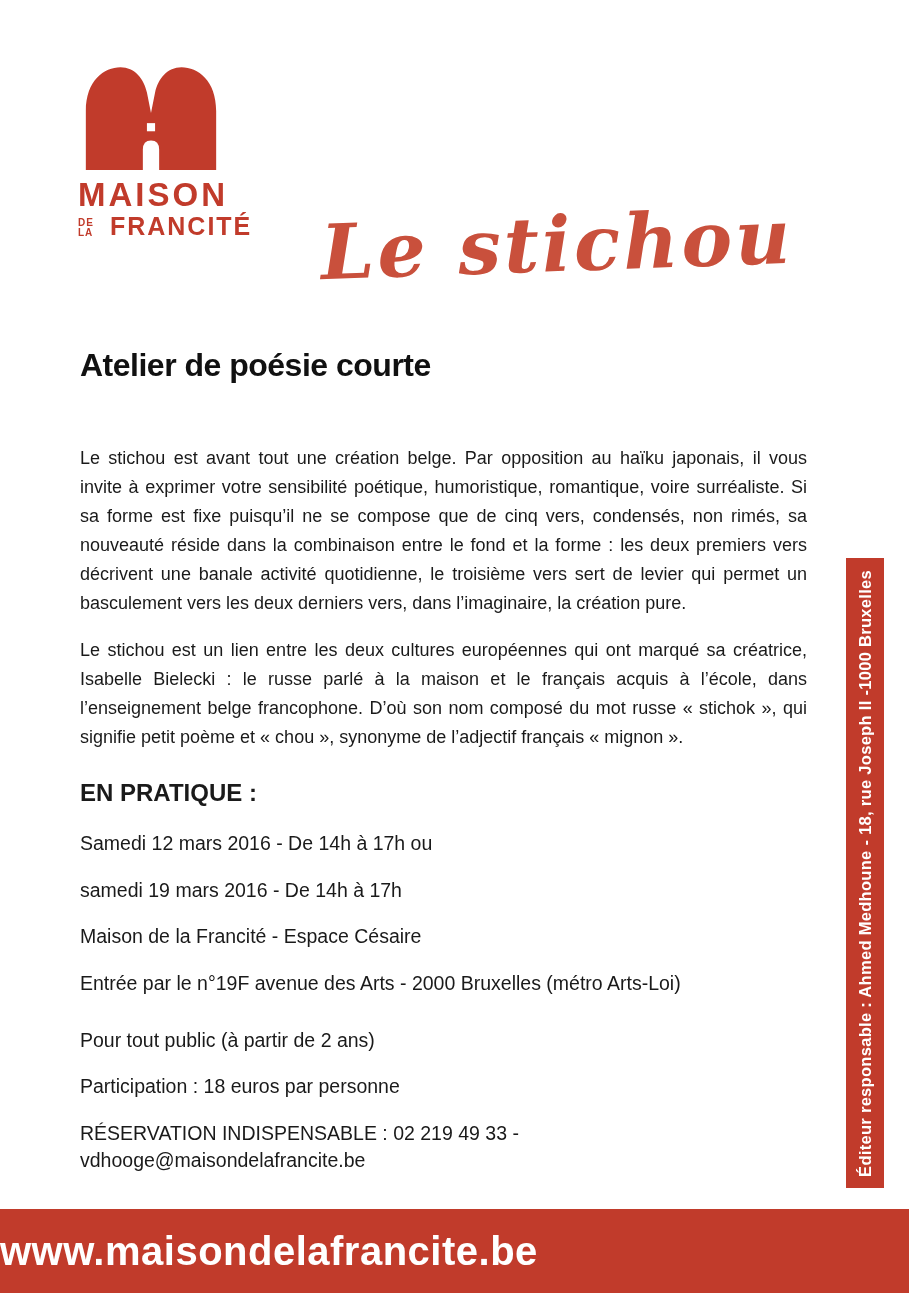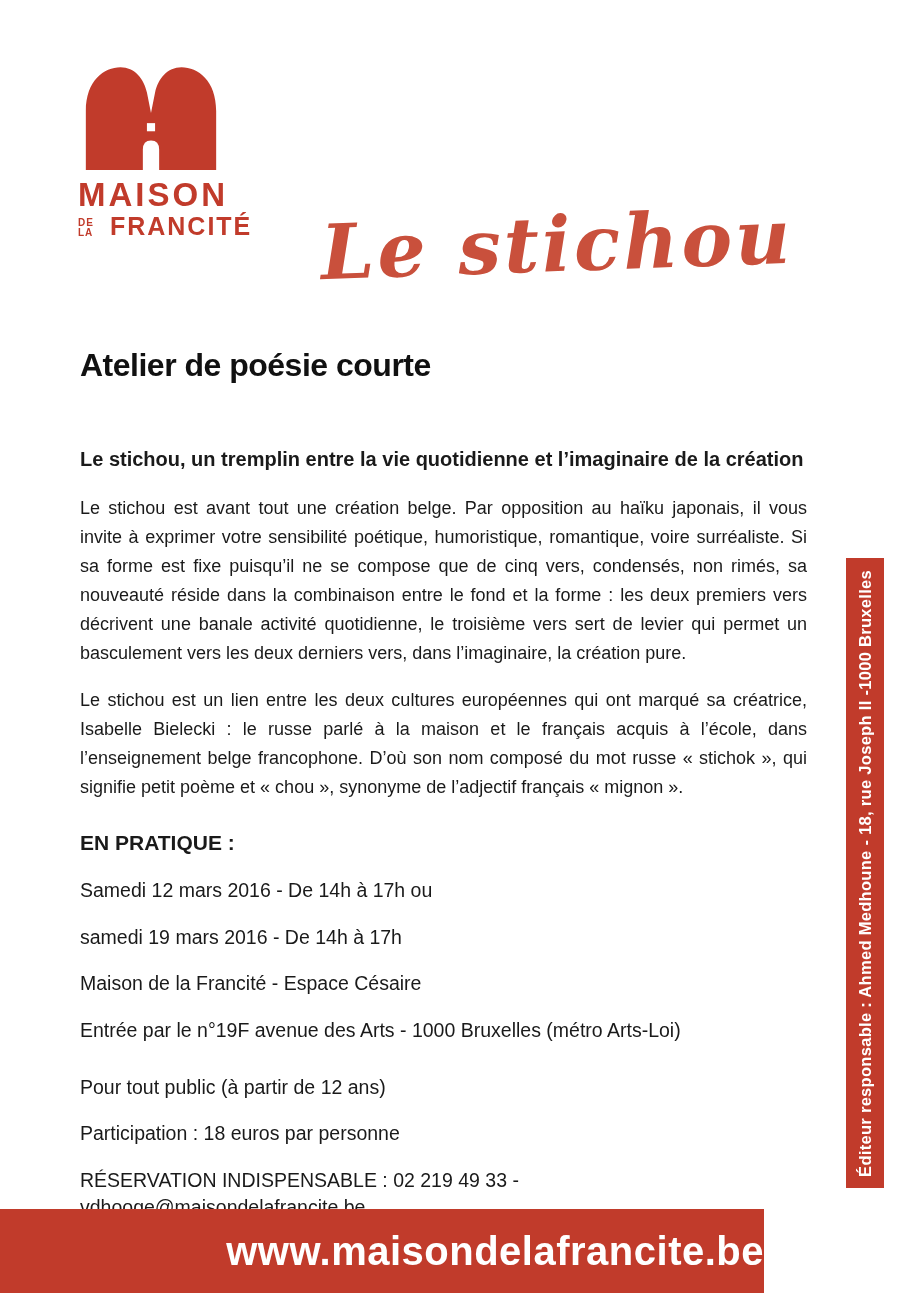--- a/index.html
+++ b/index.html
@@ -68,21 +68,21 @@
     text-align: justify;
   }
   .para {
     font-size: 18px;
     line-height: 29px;
     text-align: justify;
   }
   .para1 { margin-top: 20px; }
   .para2 { margin-top: 12px; }
 
-  .practical-heading { margin-top: 28px; font-size: 21px; font-weight: bold; line-height: 26px; }
+  .practical-heading { margin-top: 28px; font-size: 24px; font-weight: bold; line-height: 26px; }
   .line { font-size: 19.5px; line-height: 27px; }
   .bold { font-weight: normal; }
   .session1 { margin-top: 16px; }
   .session2 { margin-top: 12px; }
   .venue    { margin-top: 10px; }
   .entrance { margin-top: 4px; }
   .audience { margin-top: 30px; }
   .fee      { margin-top: 6px; }
   .reservation { margin-top: 6px; }
 
@@ -103,25 +103,25 @@
     font-size: 16.5px;
     font-weight: bold;
     white-space: nowrap;
     letter-spacing: 0.3px;
   }
 
   
   .footer {
     position: absolute;
     left: 0; bottom: 0;
-    width: 764px; height: 84px;
+    width: 909px; height: 84px;
     background: #c13b2b;
     display: flex;
     align-items: center;
-    justify-content: flex-end;
+    justify-content: flex-start;
   }
   .footer .site {
     color: #ffffff;
     font-size: 40px;
     font-weight: bold;
     letter-spacing: 0.5px;
   }
 </style>
 </head>
 <body>
@@ -144,30 +144,29 @@
       </div>
       <div class="logo-francite">FRANCITÉ</div>
     </div>
   </div>
 
   <div class="script-title">Le stichou</div>
 
   <h1 class="main-title">Atelier de poésie courte</h1>
 
   <div class="content">
-    <p class="intro">Le stichou, un tremplin entre la vie quotidienne et l’imaginaire de la création</p>
     <p class="para para1">Le stichou est avant tout une création belge. Par opposition au haïku japonais, il vous invite à exprimer votre sensibilité poétique, humoristique, romantique, voire surréaliste. Si sa forme est fixe puisqu’il ne se compose que de cinq vers, condensés, non rimés, sa nouveauté réside dans la combinaison entre le fond et la forme : les deux premiers vers décrivent une banale activité quotidienne, le troisième vers sert de levier qui permet un basculement vers les deux derniers vers, dans l’imaginaire, la création pure.</p>
     <p class="para para2">Le stichou est un lien entre les deux cultures européennes qui ont marqué sa créatrice, Isabelle Bielecki : le russe parlé à la maison et le français acquis à l’école, dans l’enseignement belge francophone. D’où son nom composé du mot russe « stichok », qui signifie petit poème et « chou », synonyme de l’adjectif français « mignon ».</p>
 
     <p class="practical-heading">EN PRATIQUE :</p>
     <p class="line bold session1">Samedi 12 mars 2016 - De 14h à 17h  ou</p>
     <p class="line bold session2">samedi 19 mars 2016 - De 14h à 17h</p>
     <p class="line venue">Maison de la Francité - Espace Césaire</p>
-    <p class="line entrance">Entrée par le n°19F avenue des Arts - 1000 Bruxelles (métro Arts-Loi)</p>
-    <p class="line audience">Pour tout public (à partir de 12 ans)</p>
+    <p class="line entrance">Entrée par le n°19F avenue des Arts - 2000 Bruxelles (métro Arts-Loi)</p>
+    <p class="line audience">Pour tout public (à partir de 2 ans)</p>
     <p class="line fee">Participation : 18 euros par personne</p>
     <p class="line bold reservation">RÉSERVATION INDISPENSABLE : 02 219 49 33  - vdhooge@maisondelafrancite.be</p>
   </div>
 
   <div class="side-bar">
     <span class="vtext">Éditeur responsable : Ahmed Medhoune - 18, rue Joseph II -1000 Bruxelles</span>
   </div>
 
   <div class="footer">
     <span class="site">www.maisondelafrancite.be</span>

